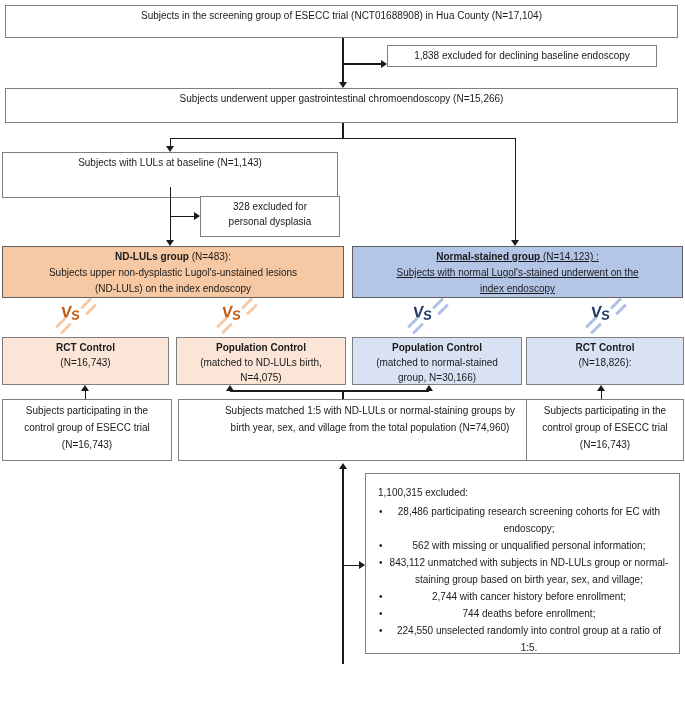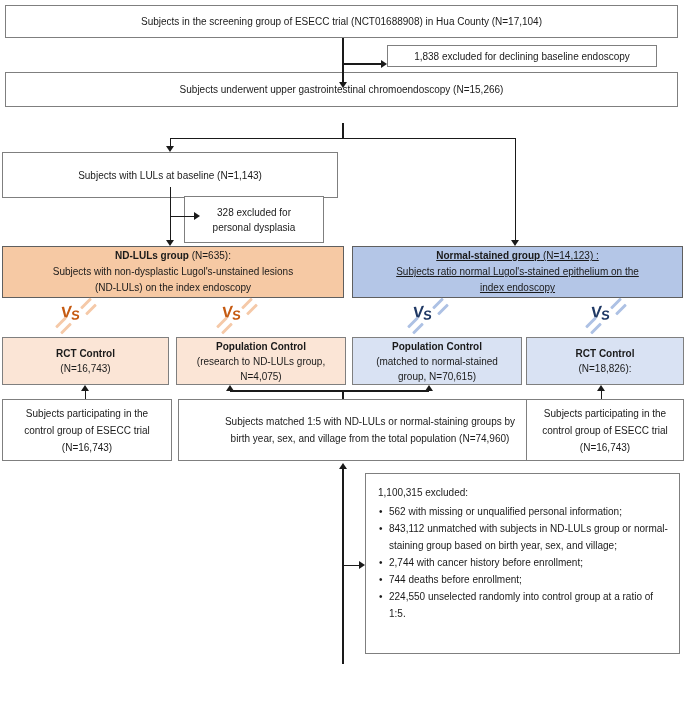--- a/index.html
+++ b/index.html
@@ -7,21 +7,21 @@
     --orange-control-fill:#FBE5D6; --blue-control-fill:#D9E2F3;
     --vs-orange:#C55A11; --vs-orange-stripe:#F5C9A8;
     --vs-blue:#1F3864; --vs-blue-stripe:#ADC1E4;
     --line:#1A1A1A; --box-border:#7F7F7F; --ink:#1A1A1A;
   }
   html,body{margin:0;padding:0;background:#fff;}
   .canvas{position:relative;width:685px;height:707px;background:#fff;
     font-family:"Liberation Sans","DejaVu Sans",sans-serif;color:var(--ink,#1A1A1A);
     font-size:10px;line-height:15px;overflow:hidden;}
   .box{position:absolute;box-sizing:border-box;border:1px solid var(--box-border,#7F7F7F);
-    background:#fff;display:flex;flex-direction:column;align-items:center;justify-content:center;
+    background:#fff;display:flex;flex-direction:column;align-items:center;
     text-align:center;padding:2px 6px;}
   .box .bl{display:block;}
   .fill-orange{background:var(--orange-group-fill,#F6C9A4);border-color:#5F5F5F;}
   .fill-blue{background:var(--blue-group-fill,#B4C6E7);border-color:#5F5F5F;text-decoration:underline;}
   .fill-orange-light{background:var(--orange-control-fill,#FBE5D6);}
   .fill-blue-light{background:var(--blue-control-fill,#D9E2F3);}
   .group-box{line-height:16px;}
   .b{font-weight:bold;}
   
   .vln{position:absolute;width:1.5px;background:var(--line,#1A1A1A);}
@@ -35,60 +35,60 @@
   .vs .stripe{position:absolute;width:14px;height:3px;border-radius:1px;transform:rotate(-45deg);}
   .vs-orange .stripe{background:var(--vs-orange-stripe,#F5C9A8);}
   .vs-blue .stripe{background:var(--vs-blue-stripe,#ADC1E4);}
   .vs .s1{left:26px;top:2px;} .vs .s2{left:31px;top:8px;}
   .vs .s3{left:1px;top:21px;} .vs .s4{left:6px;top:27px;}
   .vs .vs-text{position:absolute;left:8px;top:4px;font-style:italic;font-weight:bold;transform:rotate(-6deg);white-space:nowrap;}
   .vs-orange .vs-text{color:var(--vs-orange,#C55A11);}
   .vs-blue .vs-text{color:var(--vs-blue,#1F3864);}
   .vs .v{font-size:16px;} .vs .sglyph{font-size:13px;position:relative;top:3px;margin-left:-1px;}
   
-  .excl-box{align-items:flex-start;text-align:left;padding:10px 10px 6px 12px;justify-content:flex-start;line-height:17px;}
+  .excl-box{align-items:flex-start;text-align:center;padding:10px 10px 6px 12px;justify-content:flex-start;line-height:17px;}
   .excl-list{margin:2px 0 0 0;padding:0;list-style:none;}
   .excl-list li{position:relative;padding-left:11px;}
   .excl-list li::before{content:"\2022";position:absolute;left:1px;top:0;}
 </style>
 </head>
 <body>
 
 <div class="canvas">
 
   <div class="box" style="left:5px;top:5px;width:673px;height:33px">
     <span class="bl">Subjects in the screening group of ESECC trial (NCT01688908) in Hua County (N=17,104)</span>
   </div>
 
   <div class="box" style="left:387px;top:45px;width:270px;height:22px">
     <span class="bl">1,838 excluded for declining baseline endoscopy</span>
   </div>
 
-  <div class="box" style="left:5px;top:72px;width:673px;height:35px">
+  <div class="box" style="left:5px;top:88px;width:673px;height:35px">
     <span class="bl">Subjects underwent upper gastrointestinal chromoendoscopy (N=15,266)</span>
   </div>
 
   <div class="box" style="left:2px;top:152px;width:336px;height:46px">
     <span class="bl">Subjects with LULs at baseline (N=1,143)</span>
   </div>
 
-  <div class="box" style="left:184px;top:196px;width:140px;height:47px">
+  <div class="box" style="left:200px;top:196px;width:140px;height:41px">
     <span class="bl">328 excluded for</span>
     <span class="bl">personal dysplasia</span>
   </div>
 
   <div class="box fill-orange group-box" style="left:2px;top:246px;width:342px;height:52px">
-    <span class="bl"><span class="b">ND-LULs group</span><span> (N=635):</span></span>
-    <span class="bl">Subjects with non-dysplastic Lugol's-unstained lesions</span>
+    <span class="bl"><span class="b">ND-LULs group</span><span> (N=483):</span></span>
+    <span class="bl">Subjects upper non-dysplastic Lugol's-unstained lesions</span>
     <span class="bl">(ND-LULs) on the index endoscopy</span>
   </div>
 
   <div class="box fill-blue group-box" style="left:352px;top:246px;width:331px;height:52px">
     <span class="bl"><span class="b">Normal-stained group</span><span> (N=14,123) :</span></span>
-    <span class="bl">Subjects ratio normal Lugol's-stained epithelium on the</span>
+    <span class="bl">Subjects with normal Lugol's-stained underwent on the</span>
     <span class="bl">index endoscopy</span>
   </div>
 
   <div class="vs vs-orange" style="left:53px;top:300px">
     <span class="stripe s1"></span>
       <span class="stripe s2"></span>
     <span class="vs-text"><span class="v">V</span><span class="sglyph">S</span></span>
     <span class="stripe s3"></span>
       <span class="stripe s4"></span>
   </div>
@@ -113,27 +113,27 @@
     <span class="stripe s3"></span>
       <span class="stripe s4"></span>
   </div>
 
   <div class="box fill-orange-light" style="left:2px;top:337px;width:167px;height:48px">
     <span class="bl b">RCT Control</span>
     <span class="bl">(N=16,743)</span>
   </div>
   <div class="box fill-orange-light" style="left:176px;top:337px;width:170px;height:48px">
     <span class="bl b">Population Control</span>
-    <span class="bl">(research to ND-LULs group,</span>
+    <span class="bl">(matched to ND-LULs birth,</span>
     <span class="bl">N=4,075)</span>
   </div>
   <div class="box fill-blue-light" style="left:352px;top:337px;width:170px;height:48px">
     <span class="bl b">Population Control</span>
     <span class="bl">(matched to normal-stained</span>
-    <span class="bl">group, N=70,615)</span>
+    <span class="bl">group, N=30,166)</span>
   </div>
   <div class="box fill-blue-light" style="left:526px;top:337px;width:158px;height:48px">
     <span class="bl b">RCT Control</span>
     <span class="bl">(N=18,826):</span>
   </div>
 
   <div class="box" style="left:2px;top:399px;width:170px;height:62px;line-height:17px">
     <span class="bl">Subjects participating in the</span>
     <span class="bl">control group of ESECC trial</span>
     <span class="bl">(N=16,743)</span>
@@ -144,20 +144,21 @@
   </div>
   <div class="box" style="left:526px;top:399px;width:158px;height:62px;line-height:17px">
     <span class="bl">Subjects participating in the</span>
     <span class="bl">control group of ESECC trial</span>
     <span class="bl">(N=16,743)</span>
   </div>
 
   <div class="box excl-box" style="left:365px;top:473px;width:315px;height:181px">
     <span class="bl">1,100,315 excluded:</span>
     <ul class="excl-list">
+      <li>28,486 participating research screening cohorts for EC with endoscopy;</li>
       <li>562 with missing or unqualified personal information;</li>
       <li>843,112 unmatched with subjects in ND-LULs group or normal-staining group based on birth year, sex, and village;</li>
       <li>2,744 with cancer history before enrollment;</li>
       <li>744 deaths before enrollment;</li>
       <li>224,550 unselected randomly into control group at a ratio of 1:5.</li>
     </ul>
   </div>
 
 
   <div class="vln" style="left:342px;top:38px;height:46px"></div>

